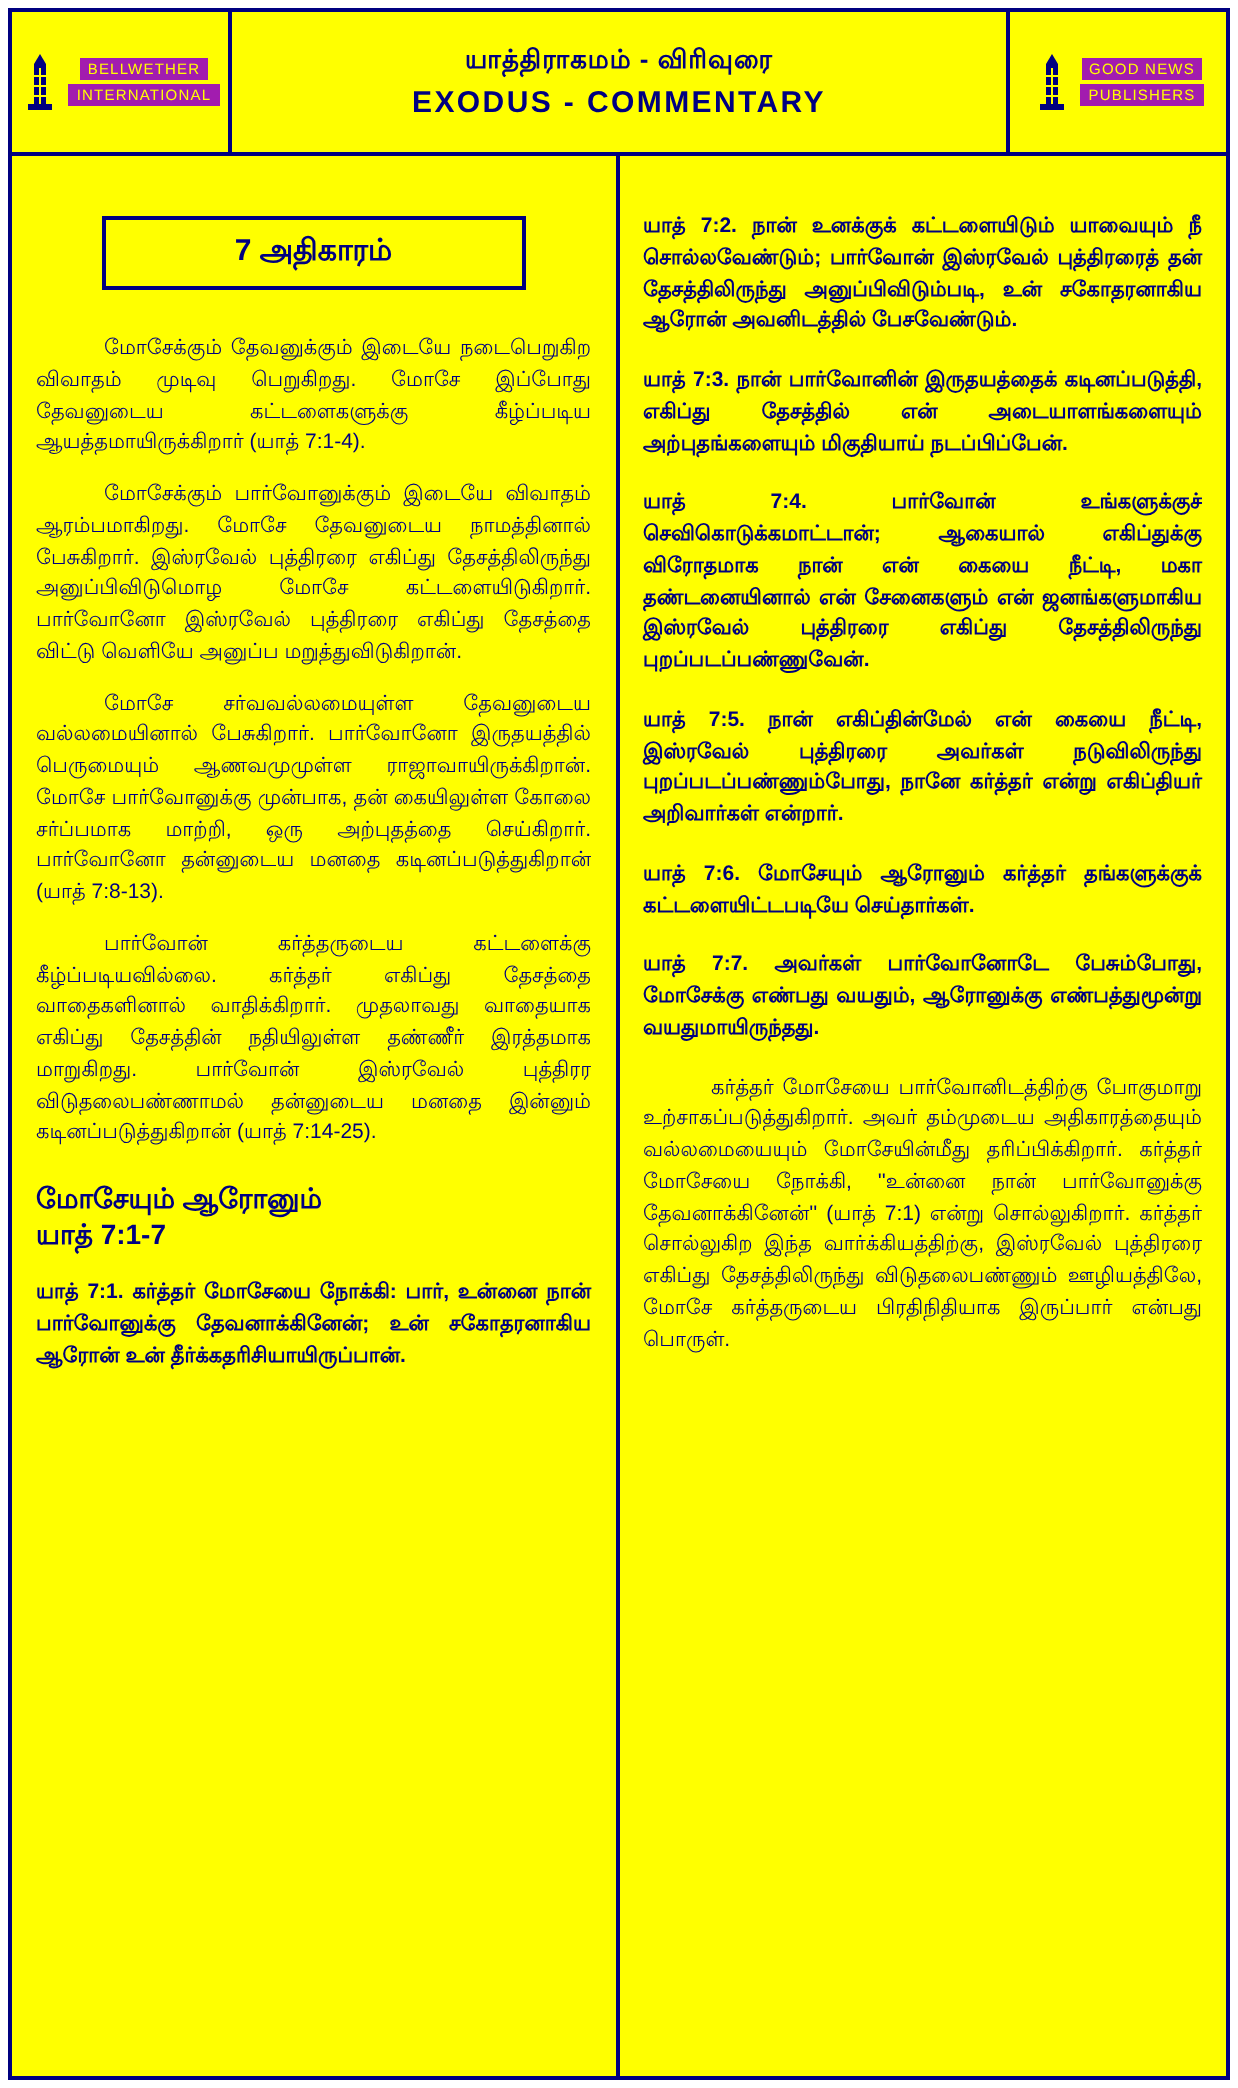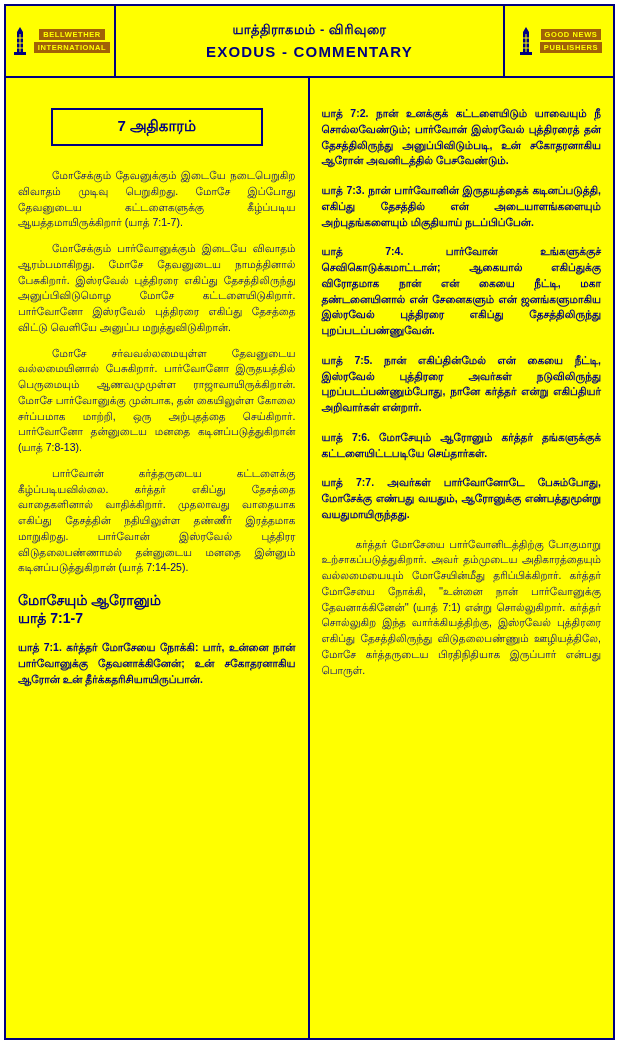--- a/index.html
+++ b/index.html
@@ -57,24 +57,24 @@
     height: 30px;
     flex: 0 0 auto;
   }
   .logo-words {
     display: flex;
     flex-direction: column;
     align-items: center;
     gap: 2px;
   }
   .logo-band {
-    background: #a16207;
+    background: #a21caf;
     color: #ffff00;
     font-size: 7.5px;
-    font-weight: bold;
+    font-weight: normal;
     letter-spacing: 0.6px;
     padding: 1px 4px;
     white-space: nowrap;
     line-height: 1.2;
   }
   .header-titles {
     flex: 1 1 auto;
     display: flex;
     flex-direction: column;
     align-items: center;
@@ -201,21 +201,21 @@
       </div>
     </div>
 
   </div>
 
   <div class="body-area">
 
     <div class="col col-left">
       <div class="chapter-box">7 அதிகாரம்</div>
 
-      <p class="para">மோசேக்கும் தேவனுக்கும் இடையே நடைபெறுகிற விவாதம் முடிவு பெறுகிறது. மோசே இப்போது தேவனுடைய கட்டளைகளுக்கு கீழ்ப்படிய ஆயத்தமாயிருக்கிறார் (யாத் 7:1-7).</p>
+      <p class="para">மோசேக்கும் தேவனுக்கும் இடையே நடைபெறுகிற விவாதம் முடிவு பெறுகிறது. மோசே இப்போது தேவனுடைய கட்டளைகளுக்கு கீழ்ப்படிய ஆயத்தமாயிருக்கிறார் (யாத் 7:1-4).</p>
       <p class="para">மோசேக்கும் பார்வோனுக்கும் இடையே விவாதம் ஆரம்பமாகிறது. மோசே தேவனுடைய நாமத்தினால் பேசுகிறார். இஸ்ரவேல் புத்திரரை எகிப்து தேசத்திலிருந்து அனுப்பிவிடுமொழ மோசே கட்டளையிடுகிறார். பார்வோனோ இஸ்ரவேல் புத்திரரை எகிப்து தேசத்தை விட்டு வெளியே அனுப்ப மறுத்துவிடுகிறான்.</p>
       <p class="para">மோசே சர்வவல்லமையுள்ள தேவனுடைய வல்லமையினால் பேசுகிறார். பார்வோனோ இருதயத்தில் பெருமையும் ஆணவமுமுள்ள ராஜாவாயிருக்கிறான். மோசே பார்வோனுக்கு முன்பாக, தன் கையிலுள்ள கோலை சர்ப்பமாக மாற்றி, ஒரு அற்புதத்தை செய்கிறார். பார்வோனோ தன்னுடைய மனதை கடினப்படுத்துகிறான் (யாத் 7:8-13).</p>
       <p class="para">பார்வோன் கர்த்தருடைய கட்டளைக்கு கீழ்ப்படியவில்லை. கர்த்தர் எகிப்து தேசத்தை வாதைகளினால் வாதிக்கிறார். முதலாவது வாதையாக எகிப்து தேசத்தின் நதியிலுள்ள தண்ணீர் இரத்தமாக மாறுகிறது. பார்வோன் இஸ்ரவேல் புத்திரர விடுதலைபண்ணாமல் தன்னுடைய மனதை இன்னும் கடினப்படுத்துகிறான் (யாத் 7:14-25).</p>
 
       <div class="section-head">மோசேயும் ஆரோனும்</div>
       <div class="section-sub">யாத் 7:1-7</div>
 
       <p class="verse">யாத் 7:1. கர்த்தர் மோசேயை நோக்கி: பார், உன்னை நான் பார்வோனுக்கு தேவனாக்கினேன்; உன் சகோதரனாகிய ஆரோன் உன் தீர்க்கதரிசியாயிருப்பான்.</p>
     </div>
 

